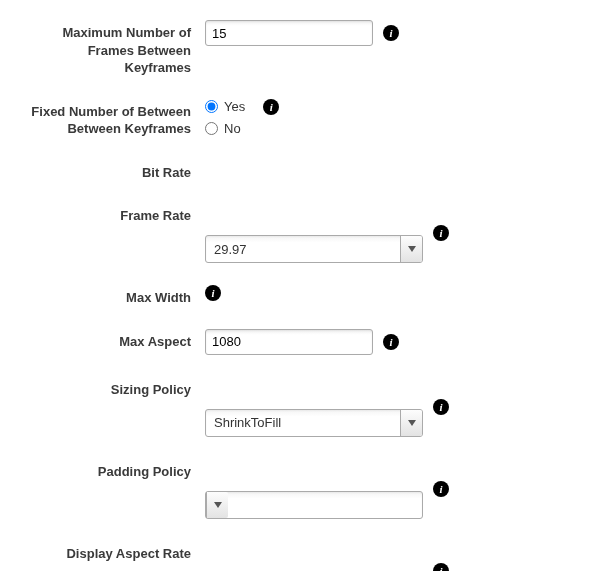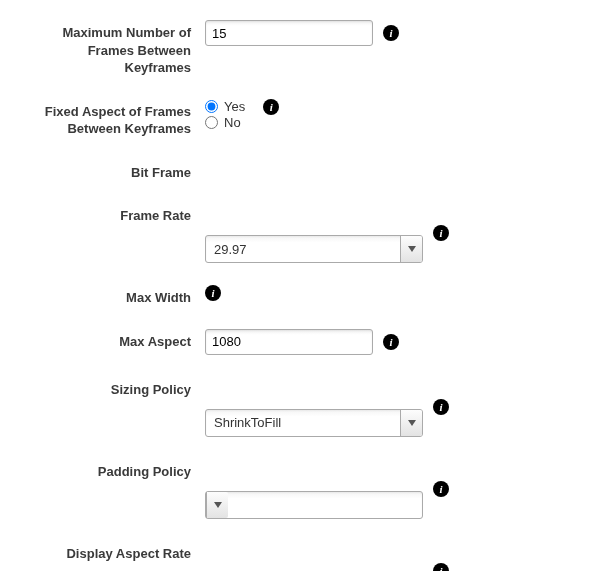--- a/index.html
+++ b/index.html
@@ -65,20 +65,21 @@
       background: linear-gradient(to bottom, #fdfdfd, #e3e3e3);
       display: flex;
       align-items: center;
       justify-content: center;
       border-top-right-radius: 2px;
       border-bottom-right-radius: 2px;
     }
     .radio-group {
       display: flex;
       flex-direction: column;
+      gap: 6px;
     }
     .radio-row {
       display: flex;
       align-items: center;
       gap: 6px;
     }
     .radio-label {
       font-size: 13px;
       color: #333;
     }
@@ -110,39 +111,39 @@
 
 <div class="field-row">
   <div class="label-col">Maximum Number of Frames Between Keyframes</div>
   <div class="input-col">
     <input type="text" value="15" style="">
     <span class="info-icon"></span>
   </div>
 </div>
 
 <div class="field-row">
-  <div class="label-col">Fixed Aspect of Frames Between Keyframes</div>
+  <div class="label-col">Fixed Number of Between Between Keyframes</div>
   <div class="input-col">
     <div class="radio-group">
       <div class="radio-row">
         <input type="radio" name="fixedframes" checked="" style="">
         <span class="radio-label">Yes</span>
         <span style="width:6px"></span>
         <span class="info-icon"></span>
       </div>
       <div class="radio-row">
         <input type="radio" name="fixedframes" style="">
         <span class="radio-label">No</span>
       </div>
     </div>
   </div>
 </div>
 
 <div class="field-row">
-  <div class="label-col">Bit Frame</div>
+  <div class="label-col">Bit Rate</div>
 </div>
 
 <div class="field-row">
   <div class="label-col">Frame Rate</div>
   <div class="input-col">
     <div class="select-wrap">
       <div class="select-value">29.97</div>
       <div class="select-btn">
         <svg width="8" height="6" viewBox="0 0 8 6">
             <path d="M0 0 L8 0 L4 6 Z" fill="#555"></path>

